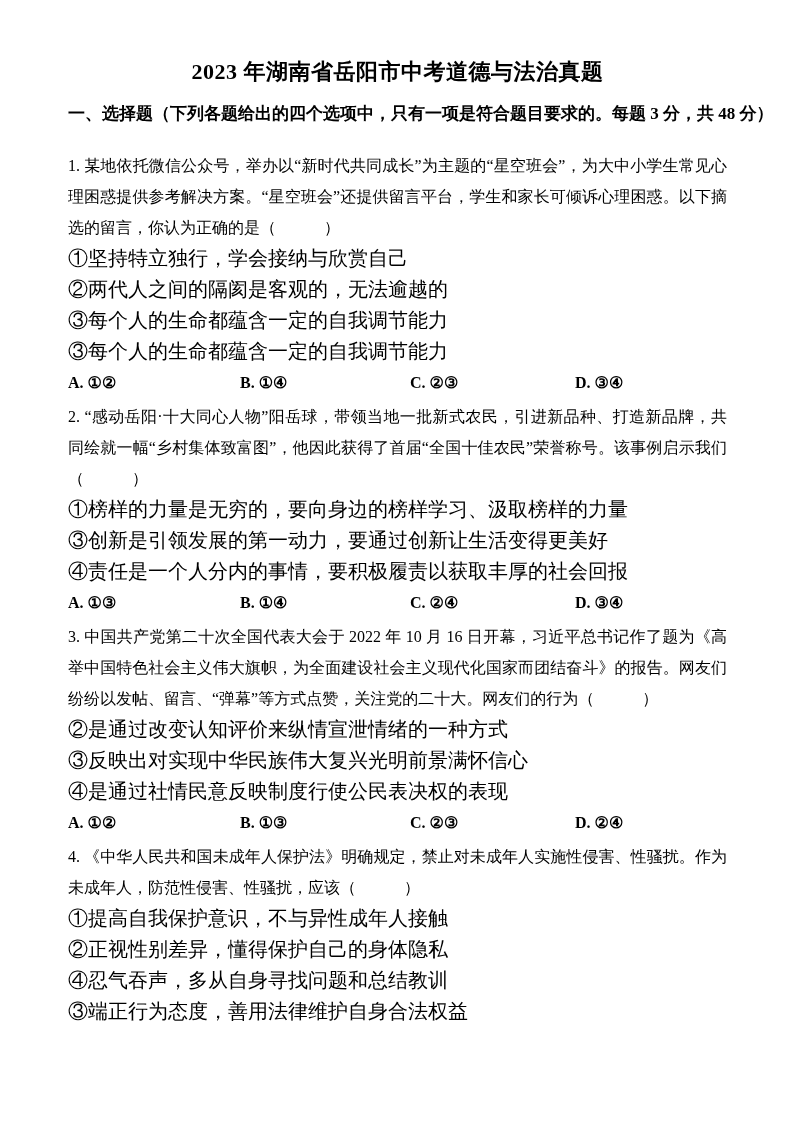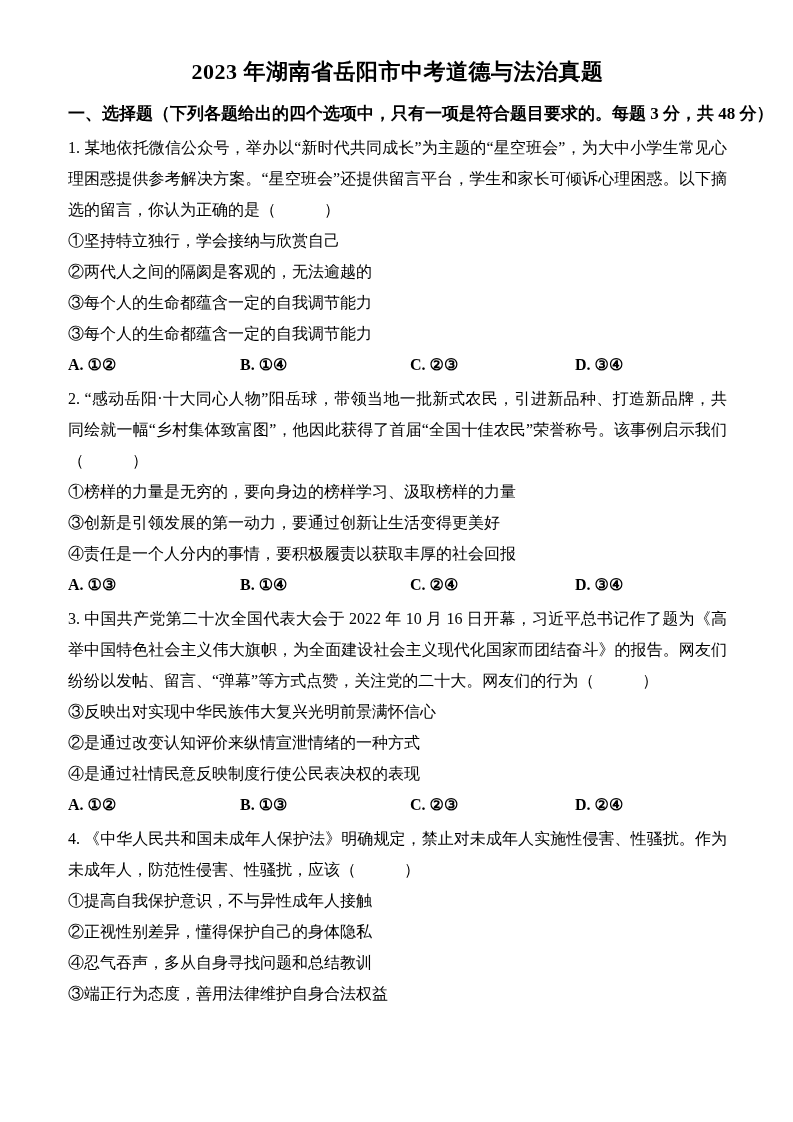--- a/index.html
+++ b/index.html
@@ -20,32 +20,32 @@
     font-weight: bold;
     text-align: center;
     line-height: 32px;
     margin-bottom: 13px;
     letter-spacing: 0.5px;
   }
   .section-header {
     font-size: 17px;
     font-weight: bold;
     line-height: 25px;
-    margin-bottom: 6px;
+    margin-bottom: 24px;
     white-space: nowrap;
   }
   .question { margin-bottom: 3px; }
   .stem {
     font-size: 16px;
     line-height: 31px;
     text-align: justify;
     text-justify: inter-ideograph;
   }
   .item {
-    font-size: 16px;
+    font-size: 20px;
     line-height: 31px;
   }
   .choices {
     display: grid;
     grid-template-columns: 172px 170px 165px 1fr;
     font-size: 16px;
     line-height: 31px;
     font-weight: bold;
   }
   .choice { white-space: nowrap; }
@@ -81,22 +81,22 @@
     <div class="choices">
       <span class="choice">A. ①③</span>
       <span class="choice">B. ①④</span>
       <span class="choice">C. ②④</span>
       <span class="choice">D. ③④</span>
     </div>
   </div>
 
   <div class="question">
     <p class="stem">3. 中国共产党第二十次全国代表大会于 2022 年 10 月 16 日开幕，习近平总书记作了题为《高举中国特色社会主义伟大旗帜，为全面建设社会主义现代化国家而团结奋斗》的报告。网友们纷纷以发帖、留言、“弹幕”等方式点赞，关注党的二十大。网友们的行为（　　　）</p>
+    <p class="item">②是通过改变认知评价来纵情宣泄情绪的一种方式</p>
     <p class="item">③反映出对实现中华民族伟大复兴光明前景满怀信心</p>
-    <p class="item">②是通过改变认知评价来纵情宣泄情绪的一种方式</p>
     <p class="item">④是通过社情民意反映制度行使公民表决权的表现</p>
     <div class="choices">
       <span class="choice">A. ①②</span>
       <span class="choice">B. ①③</span>
       <span class="choice">C. ②③</span>
       <span class="choice">D. ②④</span>
     </div>
   </div>
 
   <div class="question">

